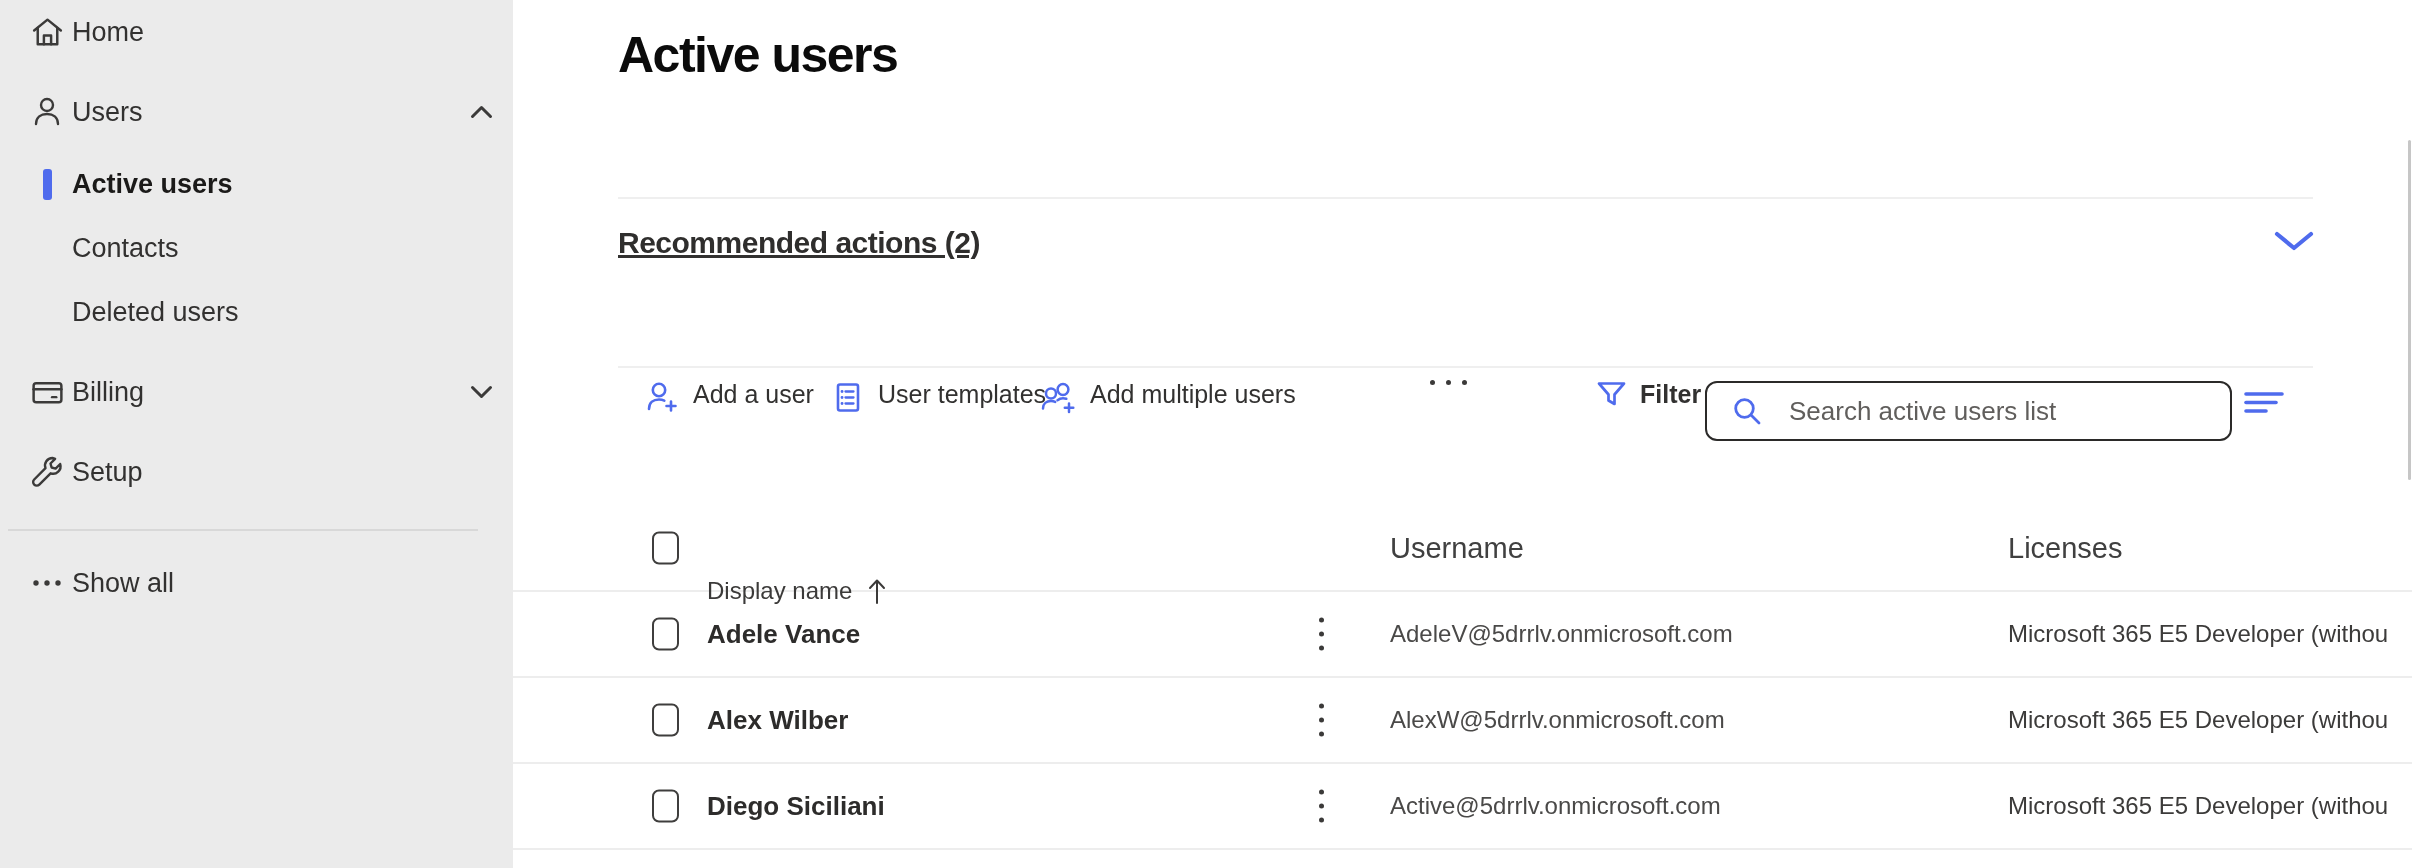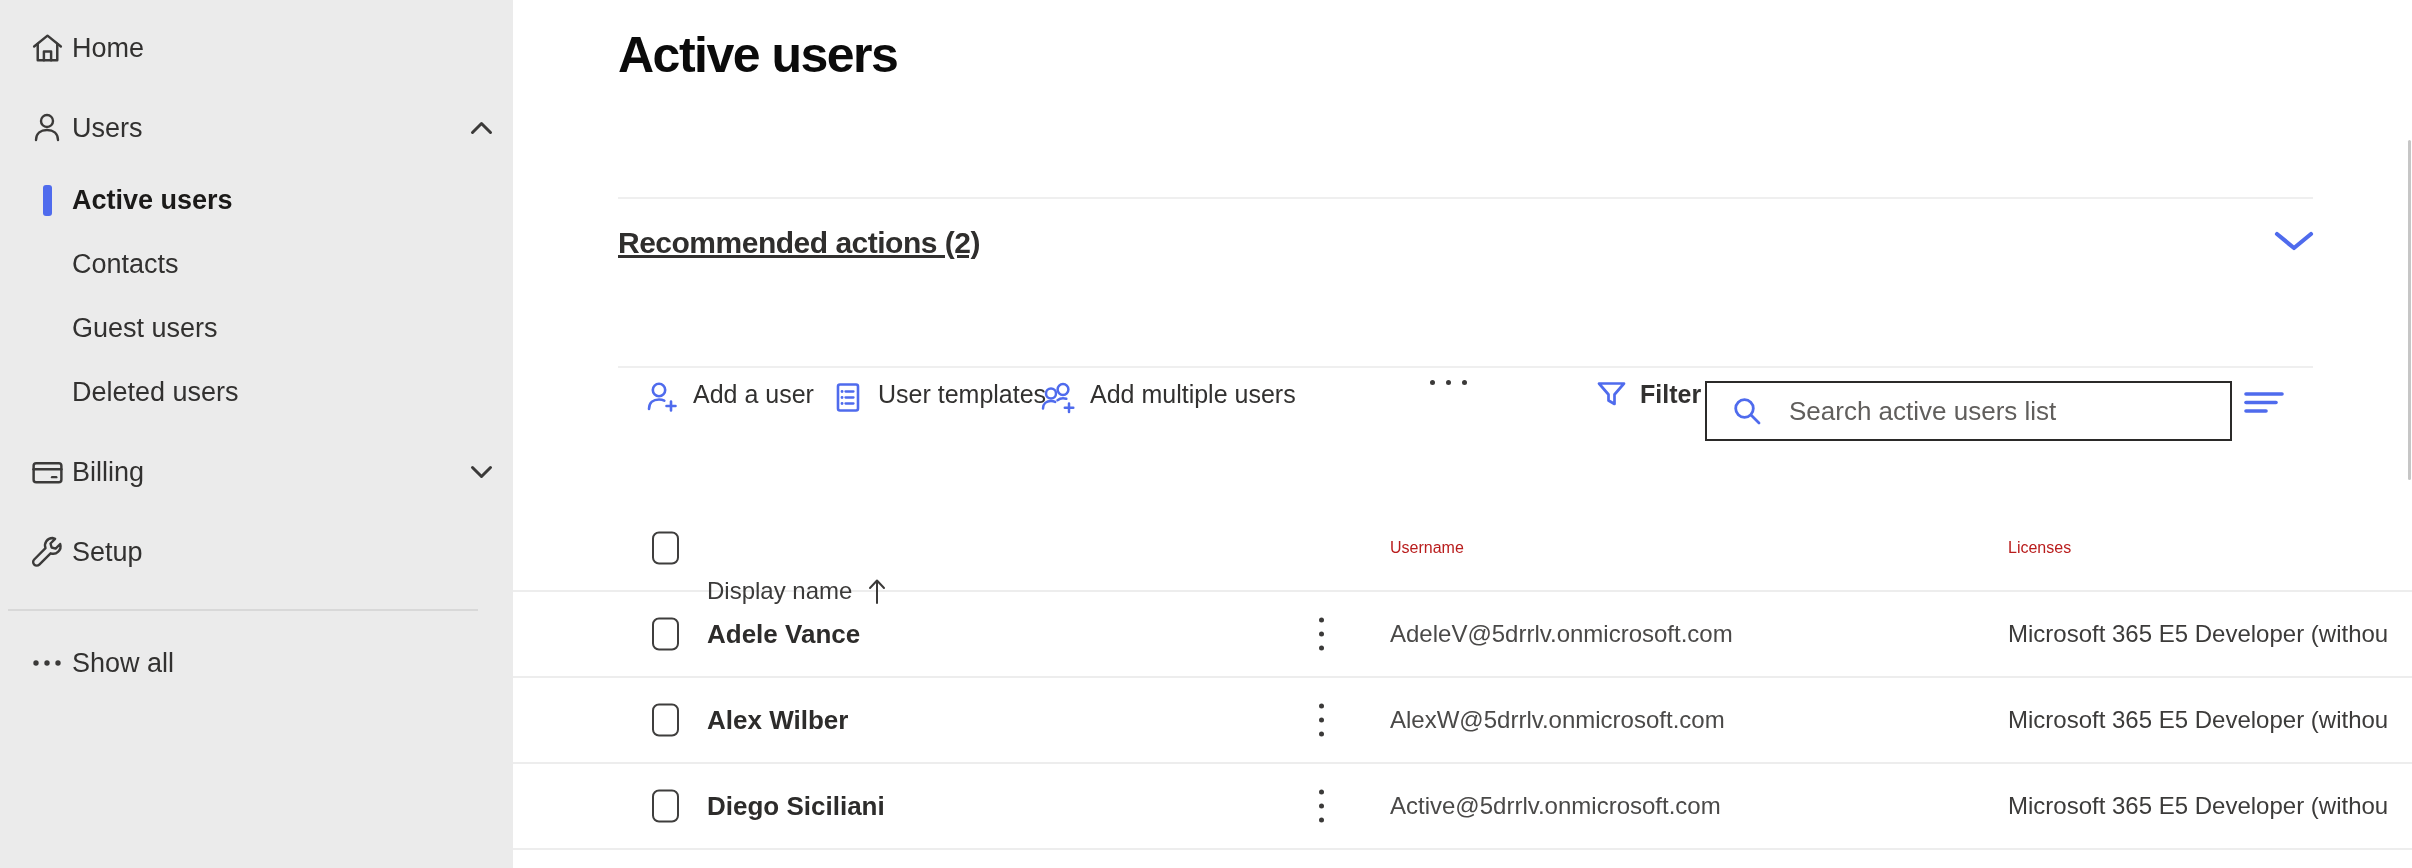--- a/index.html
+++ b/index.html
@@ -5,21 +5,21 @@
   :root{
     --accent:#4f6bed; --sidebar-bg:#ebebeb; --text:#323130; --text2:#605e5c;
     --divider:#ededed; --dark-icon:#3b3a39;
   }
   *{box-sizing:border-box; margin:0; padding:0;}
   html,body{width:2412px;height:868px;overflow:hidden;}
   body{font-family:"Liberation Sans",sans-serif;background:#fff;color:var(--text);}
   #app{position:relative;width:2412px;height:868px;}
 
   
-  .sidebar{position:absolute;left:0;top:0;width:513px;height:868px;background:var(--sidebar-bg);padding-top:16px;}
+  .sidebar{position:absolute;left:0;top:0;width:513px;height:868px;background:var(--sidebar-bg);}
   .nav-item{display:flex;align-items:center;height:64px;position:relative;cursor:pointer;font-size:27px;color:var(--text);}
   .nav-item .ic{width:50px;margin-left:22px;display:flex;align-items:center;justify-content:center;flex:none;color:var(--dark-icon);}
   .nav-item .lbl{white-space:nowrap;}
   .nav-item.withicon .lbl{margin-left:0px;}
   .nav-item.sub{padding-left:72px;}
   .nav-item .chev{margin-left:auto;margin-right:20px;color:#3b3a39;display:flex;}
   .ni-users{margin-top:16px;}
   .ni-active{margin-top:8px;}
   .ni-teams{margin-top:8px;}
   .ni-billing{margin-top:16px;}
@@ -45,40 +45,40 @@
   .tbtn .t{font-size:25px;color:var(--text);white-space:nowrap;}
   .tb-adduser{left:132px;}
   .tb-templates{left:318px;}
   .tb-multiple{left:527px;}
   .tb-overflow{left:905px;width:60px;justify-content:center;}
   .tb-filter{left:1083px;}
   .tb-filter .t{font-weight:bold;}
   .dots-h{display:flex;gap:11px;}
   .dots-h i{width:5px;height:5px;border-radius:50%;background:#3b3a39;}
   .searchbox{position:absolute;left:1192px;top:381px;width:527px;height:60px;}
-  .searchbox input{width:100%;height:100%;border:2.4px solid #2b2a29;border-radius:0;padding:0 16px 0 82px;font-size:26px;font-family:inherit;color:#0f172a;background:#fff;outline:none;}
+  .searchbox input{width:100%;height:100%;border:2.4px solid #2b2a29;border-radius:12px;padding:0 16px 0 82px;font-size:26px;font-family:inherit;color:#0f172a;background:#fff;outline:none;}
   .searchbox input::placeholder{color:var(--text2);}
   .searchbox .mag{position:absolute;left:26px;top:14px;color:var(--accent);pointer-events:none;display:flex;}
   .tb-lines{left:1730px;top:388px;}
 
   
   .trow{position:absolute;left:0;width:1899px;height:86px;border-bottom:2px solid var(--divider);}
   .trow.hdr{top:506px;}
   .trow.r0{top:592px;padding-left:9px;}
   .trow.r1{top:678px;}
   .trow.r2{top:764px;}
   .cell{position:absolute;top:50%;transform:translateY(-50%);white-space:nowrap;}
   .c-cb{left:139px;}
   .checkbox{width:27px;height:33px;border:2.6px solid #3f3e3d;border-radius:7px;background:#fff;cursor:pointer;display:block;}
   .c-name{left:194px;font-size:26px;font-weight:bold;color:#2d2c2b;cursor:pointer;}
   .c-kebab{left:800px;cursor:pointer;background:none;border:none;display:flex;flex-direction:column;gap:9px;padding:6px;}
   .c-kebab i{width:5px;height:5px;border-radius:50%;background:#3b3a39;}
   .c-user{left:877px;font-size:24px;color:#4a4948;}
   .c-lic{left:1495px;font-size:24px;color:#3c3b3a;}
-  .hdr .cell{font-size:16px;color:#b91c1c;}
+  .hdr .cell{font-size:29px;color:#404040;}
   .hdr .c-name{font-weight:normal;font-size:24px;color:#3b3a39;display:flex;align-items:center;gap:14px;margin-top:43px;}
   .sort-arrow{display:flex;color:#3b3a39;}
 
   .scroll-thumb{position:absolute;right:1px;top:140px;width:3px;height:340px;background:#c6c6c6;border-radius:2px;}
   svg{display:block;}
 </style>
 </head>
 <body>
 
 <div id="app">
@@ -112,23 +112,20 @@
     </div>
 
     <div class="nav-item sub selected ni-active">
       <span class="lbl">Active users</span>
     </div>
 
     <div class="nav-item sub">
       <span class="lbl">Contacts</span>
     </div>
 
-    <div class="nav-item sub">
-      <span class="lbl">Guest users</span>
-    </div>
 
     <div class="nav-item sub">
       <span class="lbl">Deleted users</span>
     </div>
 
 
     <div class="nav-item withicon ni-billing">
       <span class="ic">
         <svg width="37" height="37" viewBox="0 0 36 36" fill="none" stroke="currentColor" stroke-width="2.4" stroke-linecap="round">
           <rect x="4.5" y="9" width="27" height="18.5" rx="2.5"></rect>

